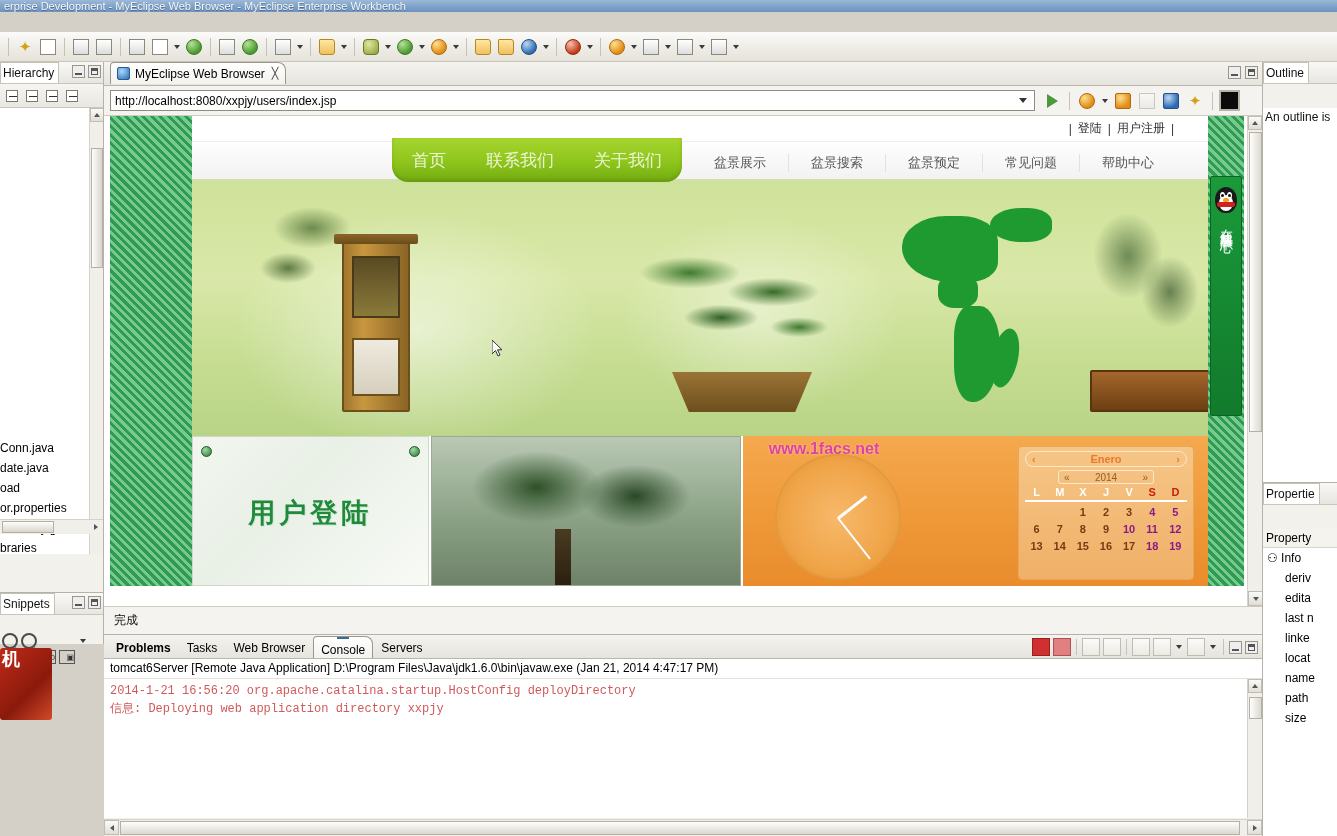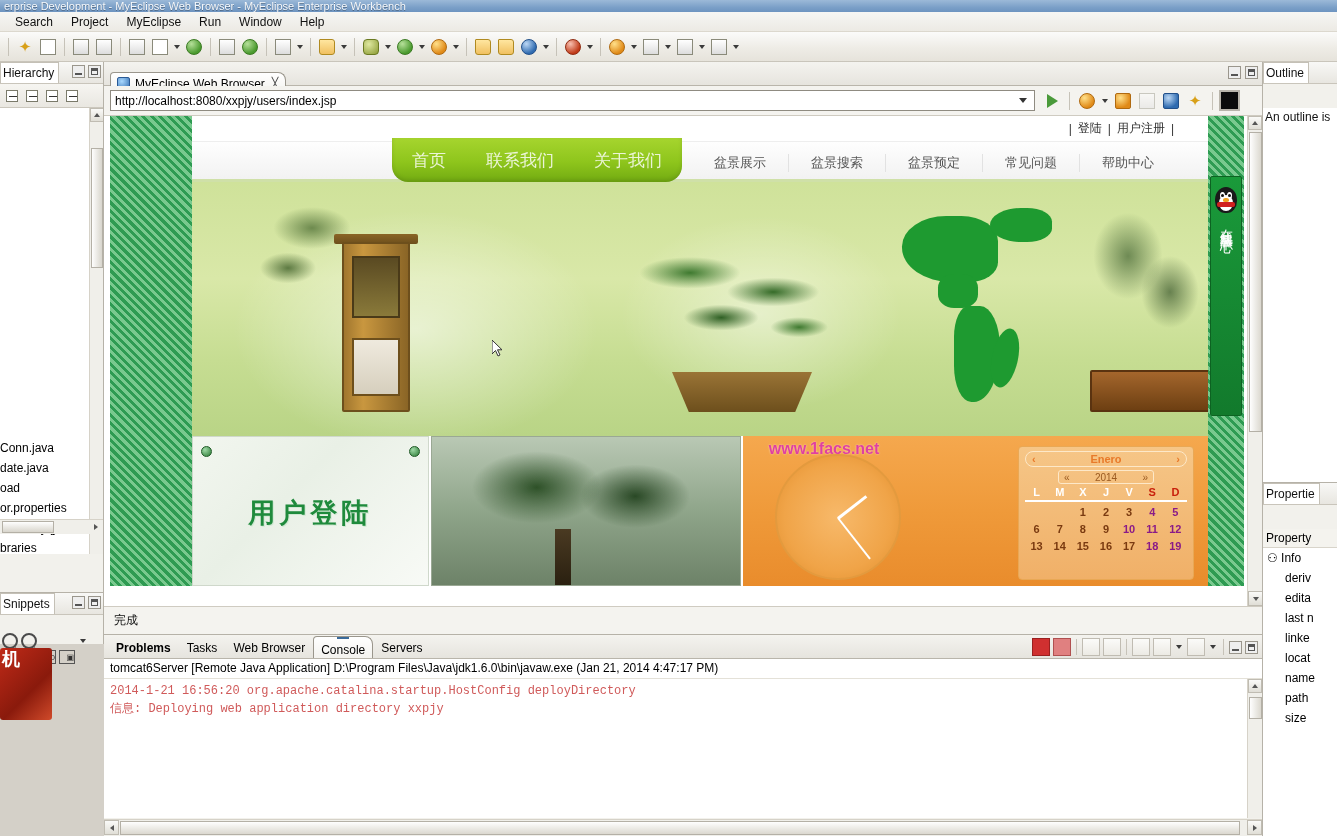--- a/index.html
+++ b/index.html
@@ -161,21 +161,21 @@
   .editor {
     position: absolute; left: 104px; top: 62px; width: 1158px; height: 572px;
     background: #f2f1ec;
   }
   .ed-tabrow {
     position: absolute; left: 0; top: 0; right: 0; height: 24px;
     background: linear-gradient(180deg,#f4f3ef,#e6e4de);
     border-bottom: 1px solid #b9b5ab;
   }
   .ed-tab {
-    position: absolute; left: 6px; top: 10px; height: 22px;
+    position: absolute; left: 6px; top: 0; height: 22px;
     background: linear-gradient(180deg,#ffffff,#f3f2ee);
     border: 1px solid #9a968c; border-bottom: none;
     border-radius: 4px 8px 0 0;
     display: flex; align-items: center; gap: 5px; padding: 0 7px 0 6px;
     font-size: 12px; color: #000;
   }
   .ed-tab .tabicon {
     width: 13px; height: 13px; border-radius: 2px;
     background: radial-gradient(circle at 35% 30%, #a8d8ff, #2f6bb0);
     border: 1px solid #2a5a96;
@@ -489,28 +489,20 @@
 </style>
 </head>
 <body>
 
 <div id="app">
 
   <div class="titlebar">
     <span class="tt">erprise Development - MyEclipse Web Browser - MyEclipse Enterprise Workbench</span>
   </div>
 
-  <div class="menubar">
-    <div class="mi">Search</div>
-    <div class="mi">Project</div>
-    <div class="mi">MyEclipse</div>
-    <div class="mi">Run</div>
-    <div class="mi">Window</div>
-    <div class="mi">Help</div>
-  </div>
 
   <div class="toolbar">
     <div class="tsep"></div>
     <div class="tbtn">
         <span class="ic star">✦</span>
       </div>
     <div class="tbtn">
         <span class="ic doc"></span>
       </div>
     <div class="tsep"></div>

